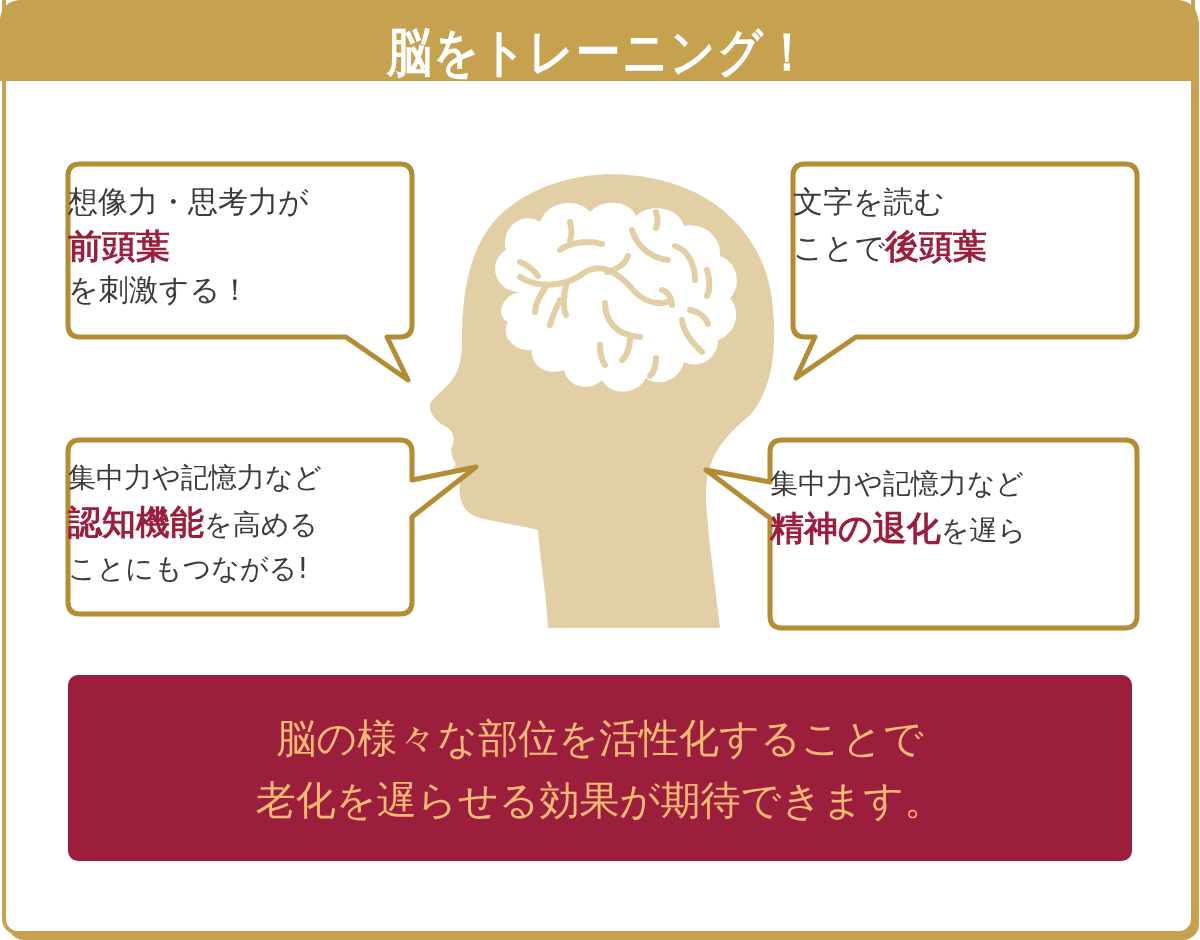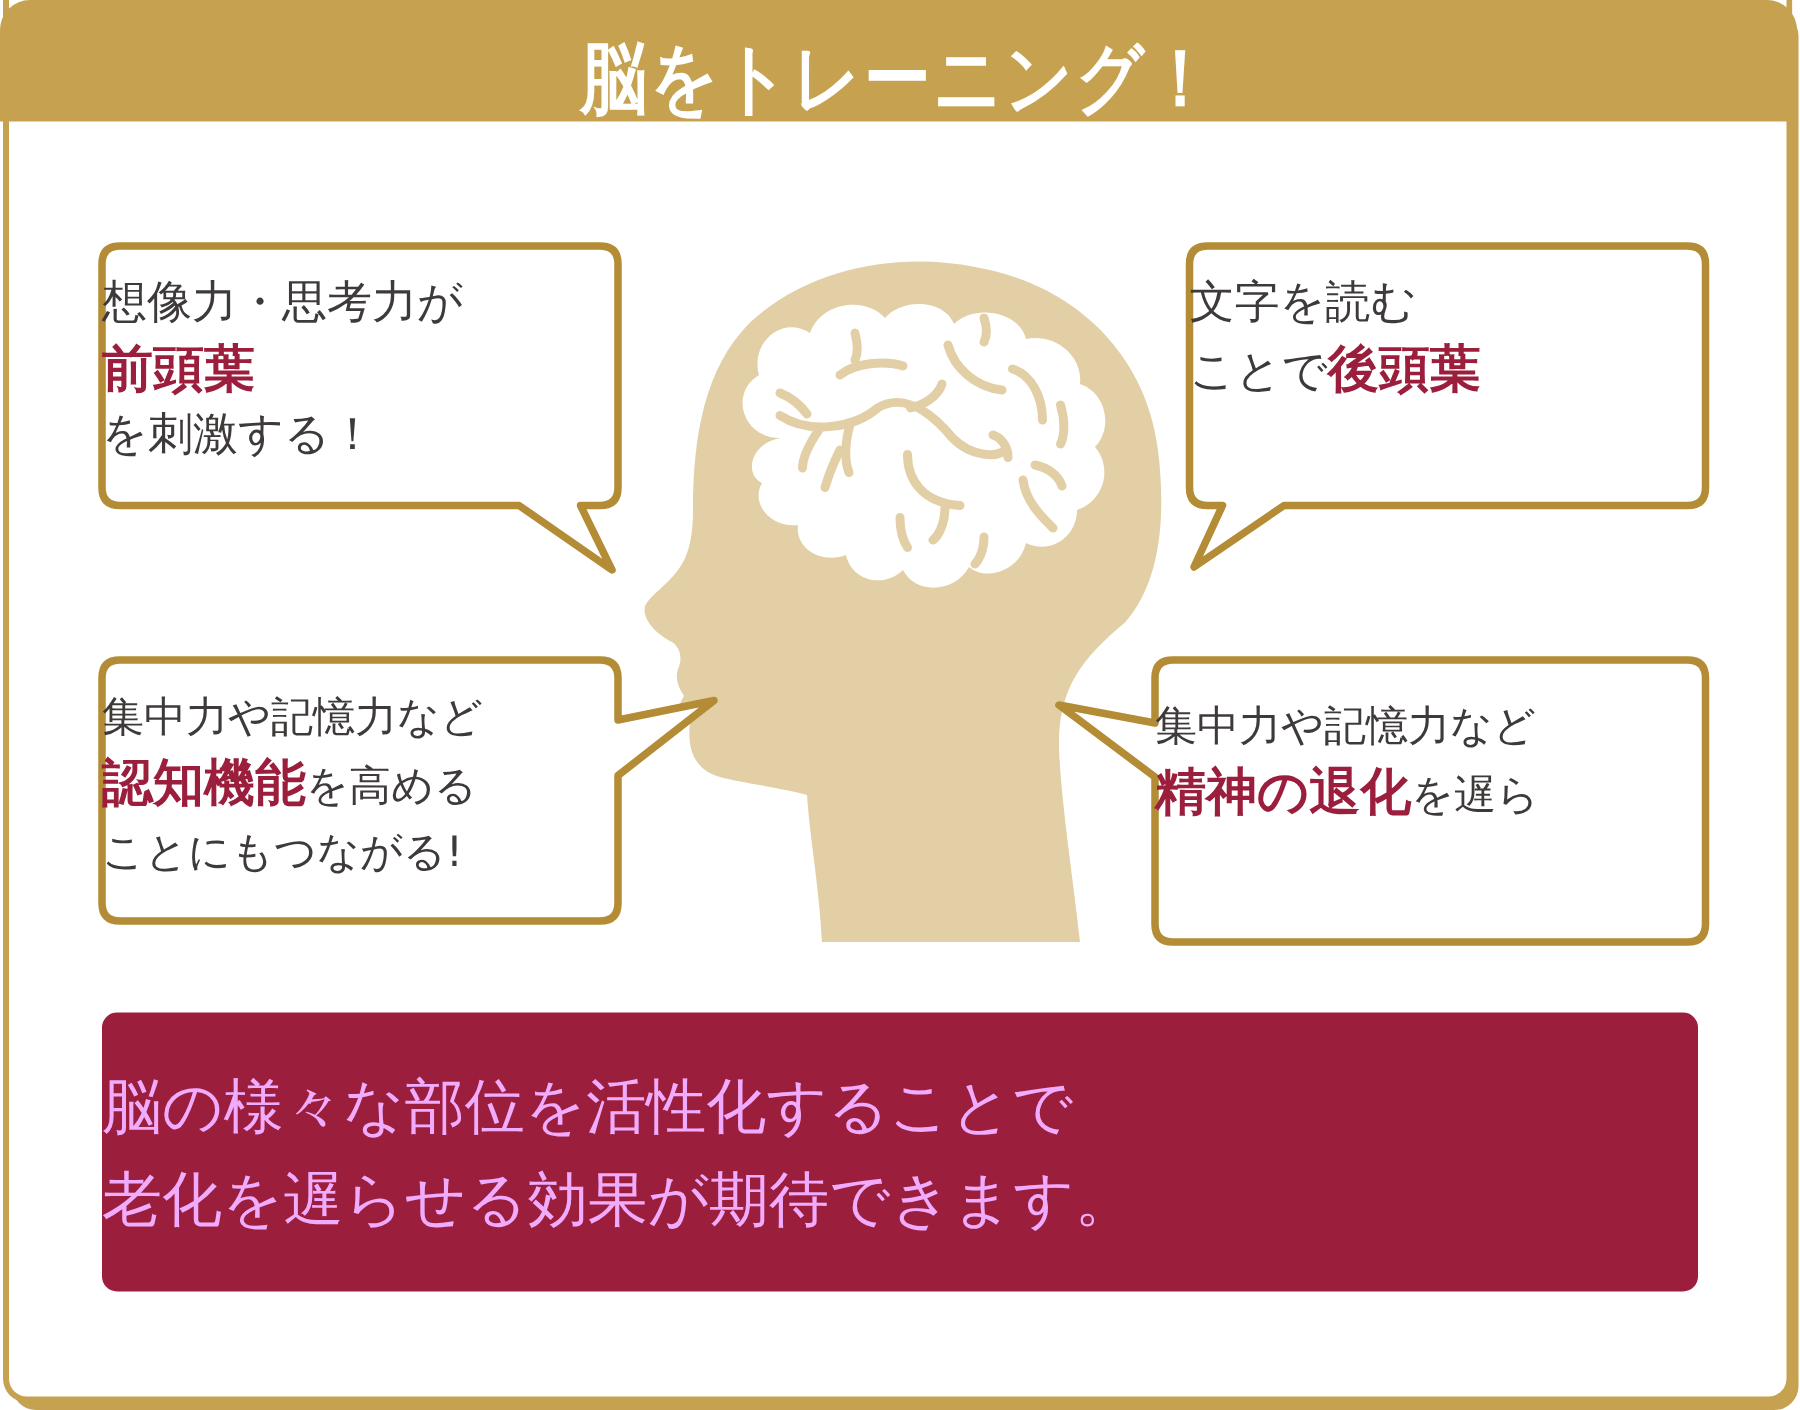--- a/index.html
+++ b/index.html
@@ -14,22 +14,22 @@
               background: #c6a14f; border-radius: 20px 20px 0 0; }
     .header-title { position: absolute; left: 0; width: 100%; top: 18px; text-align: center;
                     color: #fff; font-size: 52px; font-weight: bold; letter-spacing: 2px;
                     font-family: "DejaVu Sans", sans-serif; transform: scaleX(0.86); }
     svg.art { position: absolute; left: 0; top: 0; }
     .bubble-text { position: absolute; color: #3e3a39;
                    font-size: 30px; line-height: 44px; letter-spacing: 0px; }
     .bubble-text .hl { color: #9b1e3d; font-weight: bold; font-size: 34px; }
     .bottom-box { position: absolute; left: 68px; top: 675px; width: 1064px; height: 186px;
                   background: #9b1e3d; border-radius: 10px; }
-    .bottom-text { position: absolute; left: 0; right: 0; top: 32px; text-align: left;
-                   color: #f0abfc; font-size: 40px; line-height: 62px; }
+    .bottom-text { position: absolute; left: 0; right: 0; top: 32px; text-align: center;
+                   color: #fdba74; font-size: 40px; line-height: 62px; }
   </style>
 </head>
 <body>
 
 <div class="frame-shadow"></div>
 <div class="frame"></div>
 
 <div class="header">
   <div class="header-title">脳をトレーニング！</div>
 </div>

